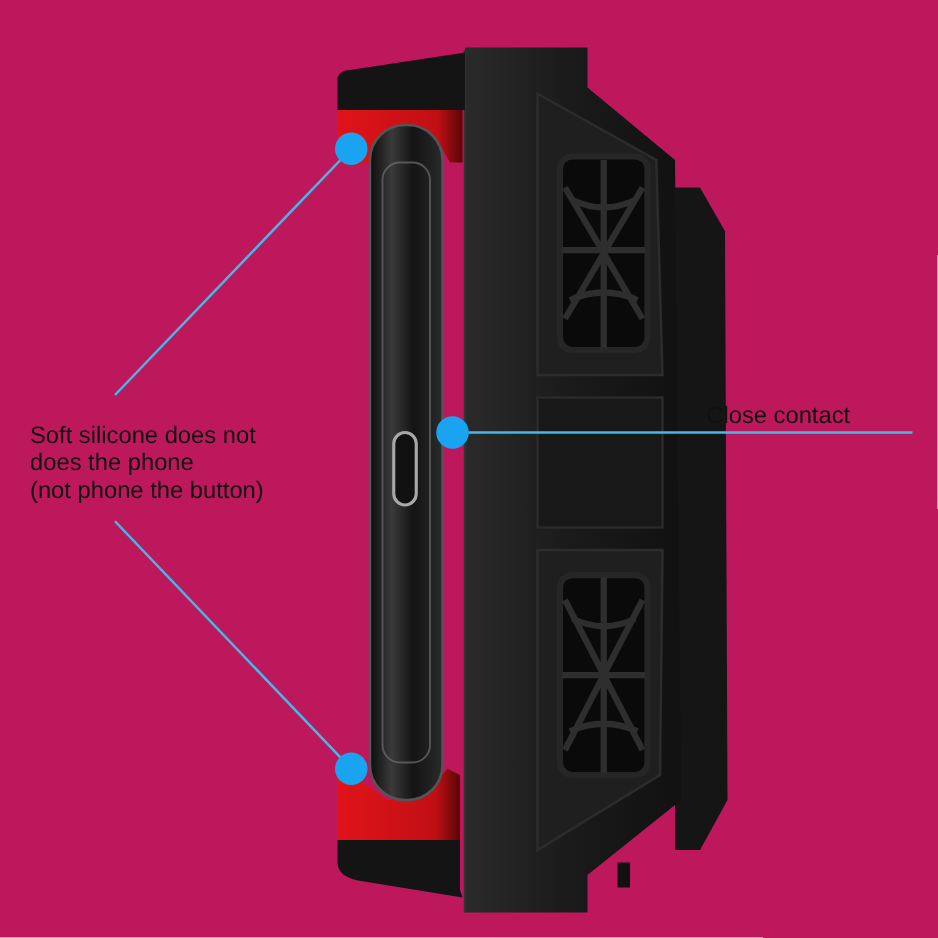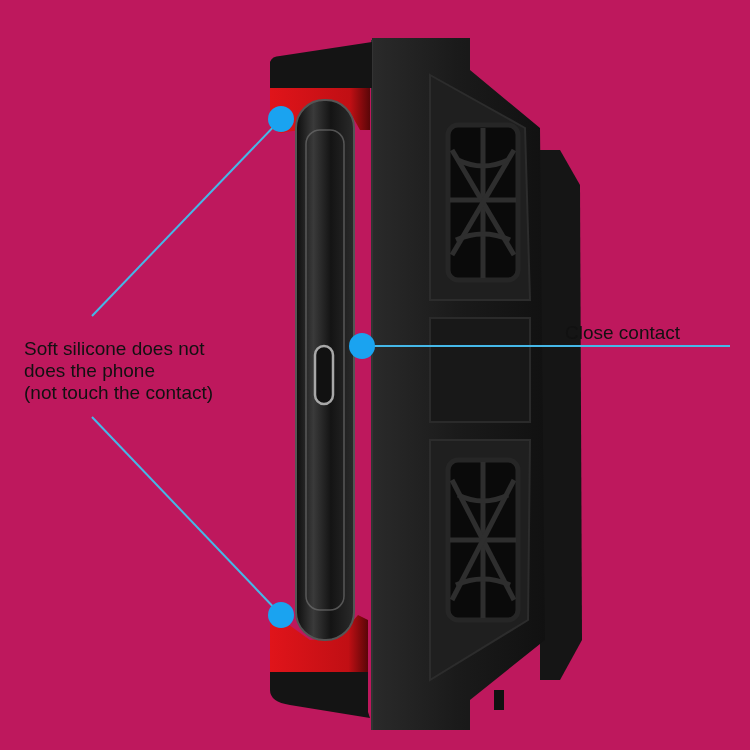--- a/index.html
+++ b/index.html
@@ -92,17 +92,17 @@
     <g fill="#1aa3f0">
       <circle cx="281" cy="119" r="13"></circle>
       <circle cx="281" cy="615" r="13"></circle>
       <circle cx="362" cy="346" r="13"></circle>
     </g>
   </svg>
 
   <div class="label label-left">
     <div>Soft silicone does not</div>
     <div>does the phone</div>
-    <div>(not touch the contact)</div>
+    <div>(not phone the button)</div>
   </div>
 
   <div class="label label-right">Close contact</div>
 </div>
 
 </body></html>

